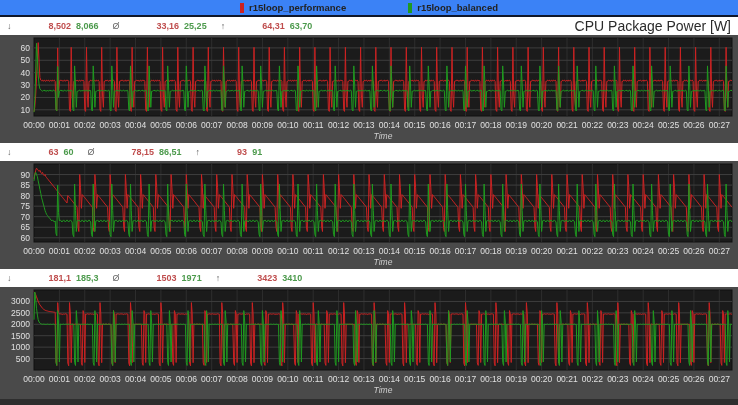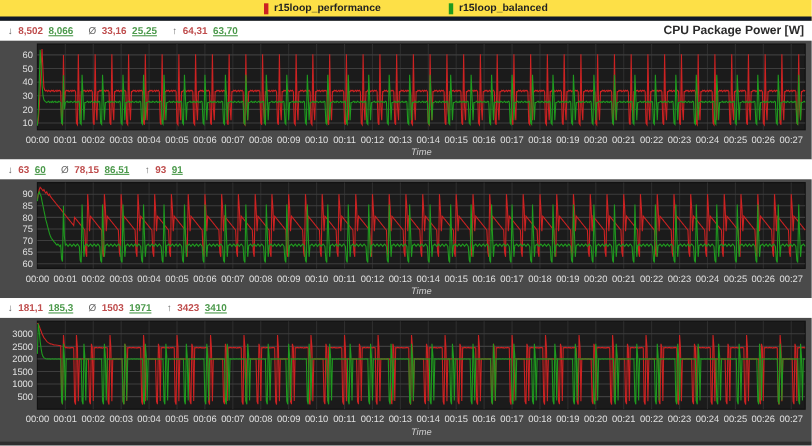--- a/index.html
+++ b/index.html
@@ -1,28 +1,28 @@
 <!DOCTYPE html>
 <html><head>
 <meta charset="utf-8">
 <style>
   html,body{margin:0;padding:0;background:#fff;width:738px;height:405px;overflow:hidden;
     font-family:"Liberation Sans","DejaVu Sans",sans-serif;}
-  .legend-bar{height:15px;background:#fde047;border-bottom:4px solid #0f172a;
+  .legend-bar{height:15px;background:#3b82f6;border-bottom:2px solid #0f172a;
     display:flex;justify-content:center;align-items:center;gap:62px;}
   .legend-item{display:flex;align-items:center;gap:5px;font-size:9.5px;font-weight:700;color:#222;cursor:default;}
   .legend-marker{display:inline-block;width:4px;height:10px;background:#888;}
   .stats-row{height:18px;background:#ffffff;display:flex;justify-content:space-between;
     align-items:center;padding:0 7px;font-size:9px;font-weight:700;}
   .stats{display:flex;align-items:center;gap:5px;white-space:nowrap;}
   .stats .grp{margin-right:9px;display:flex;gap:5px;align-items:center;}
   .sym{color:#666;font-weight:400;}
-  .red-val{color:#bf4d4d;}
-  .green-val{color:#4c9a4c;text-decoration:underline;}
-  .chart-title{font-size:11px;font-weight:700;color:#2b2b2b;}
+  .red-val{color:#bf4d4d;margin-left:32px;}
+  .green-val{color:#4c9a4c;}
+  .chart-title{font-size:14px;font-weight:400;color:#2b2b2b;}
   .chart-panel{background:#4a4a4a;line-height:0;}
   .window-edge{height:6px;background:#2e2e2e;}
   svg text{font-family:"Liberation Sans","DejaVu Sans",sans-serif;}
 </style>
 </head>
 <body>
 
 <div class="legend-bar">
   <div class="legend-item">
     <span class="legend-marker" style="background: rgb(204, 34, 34);"></span>

